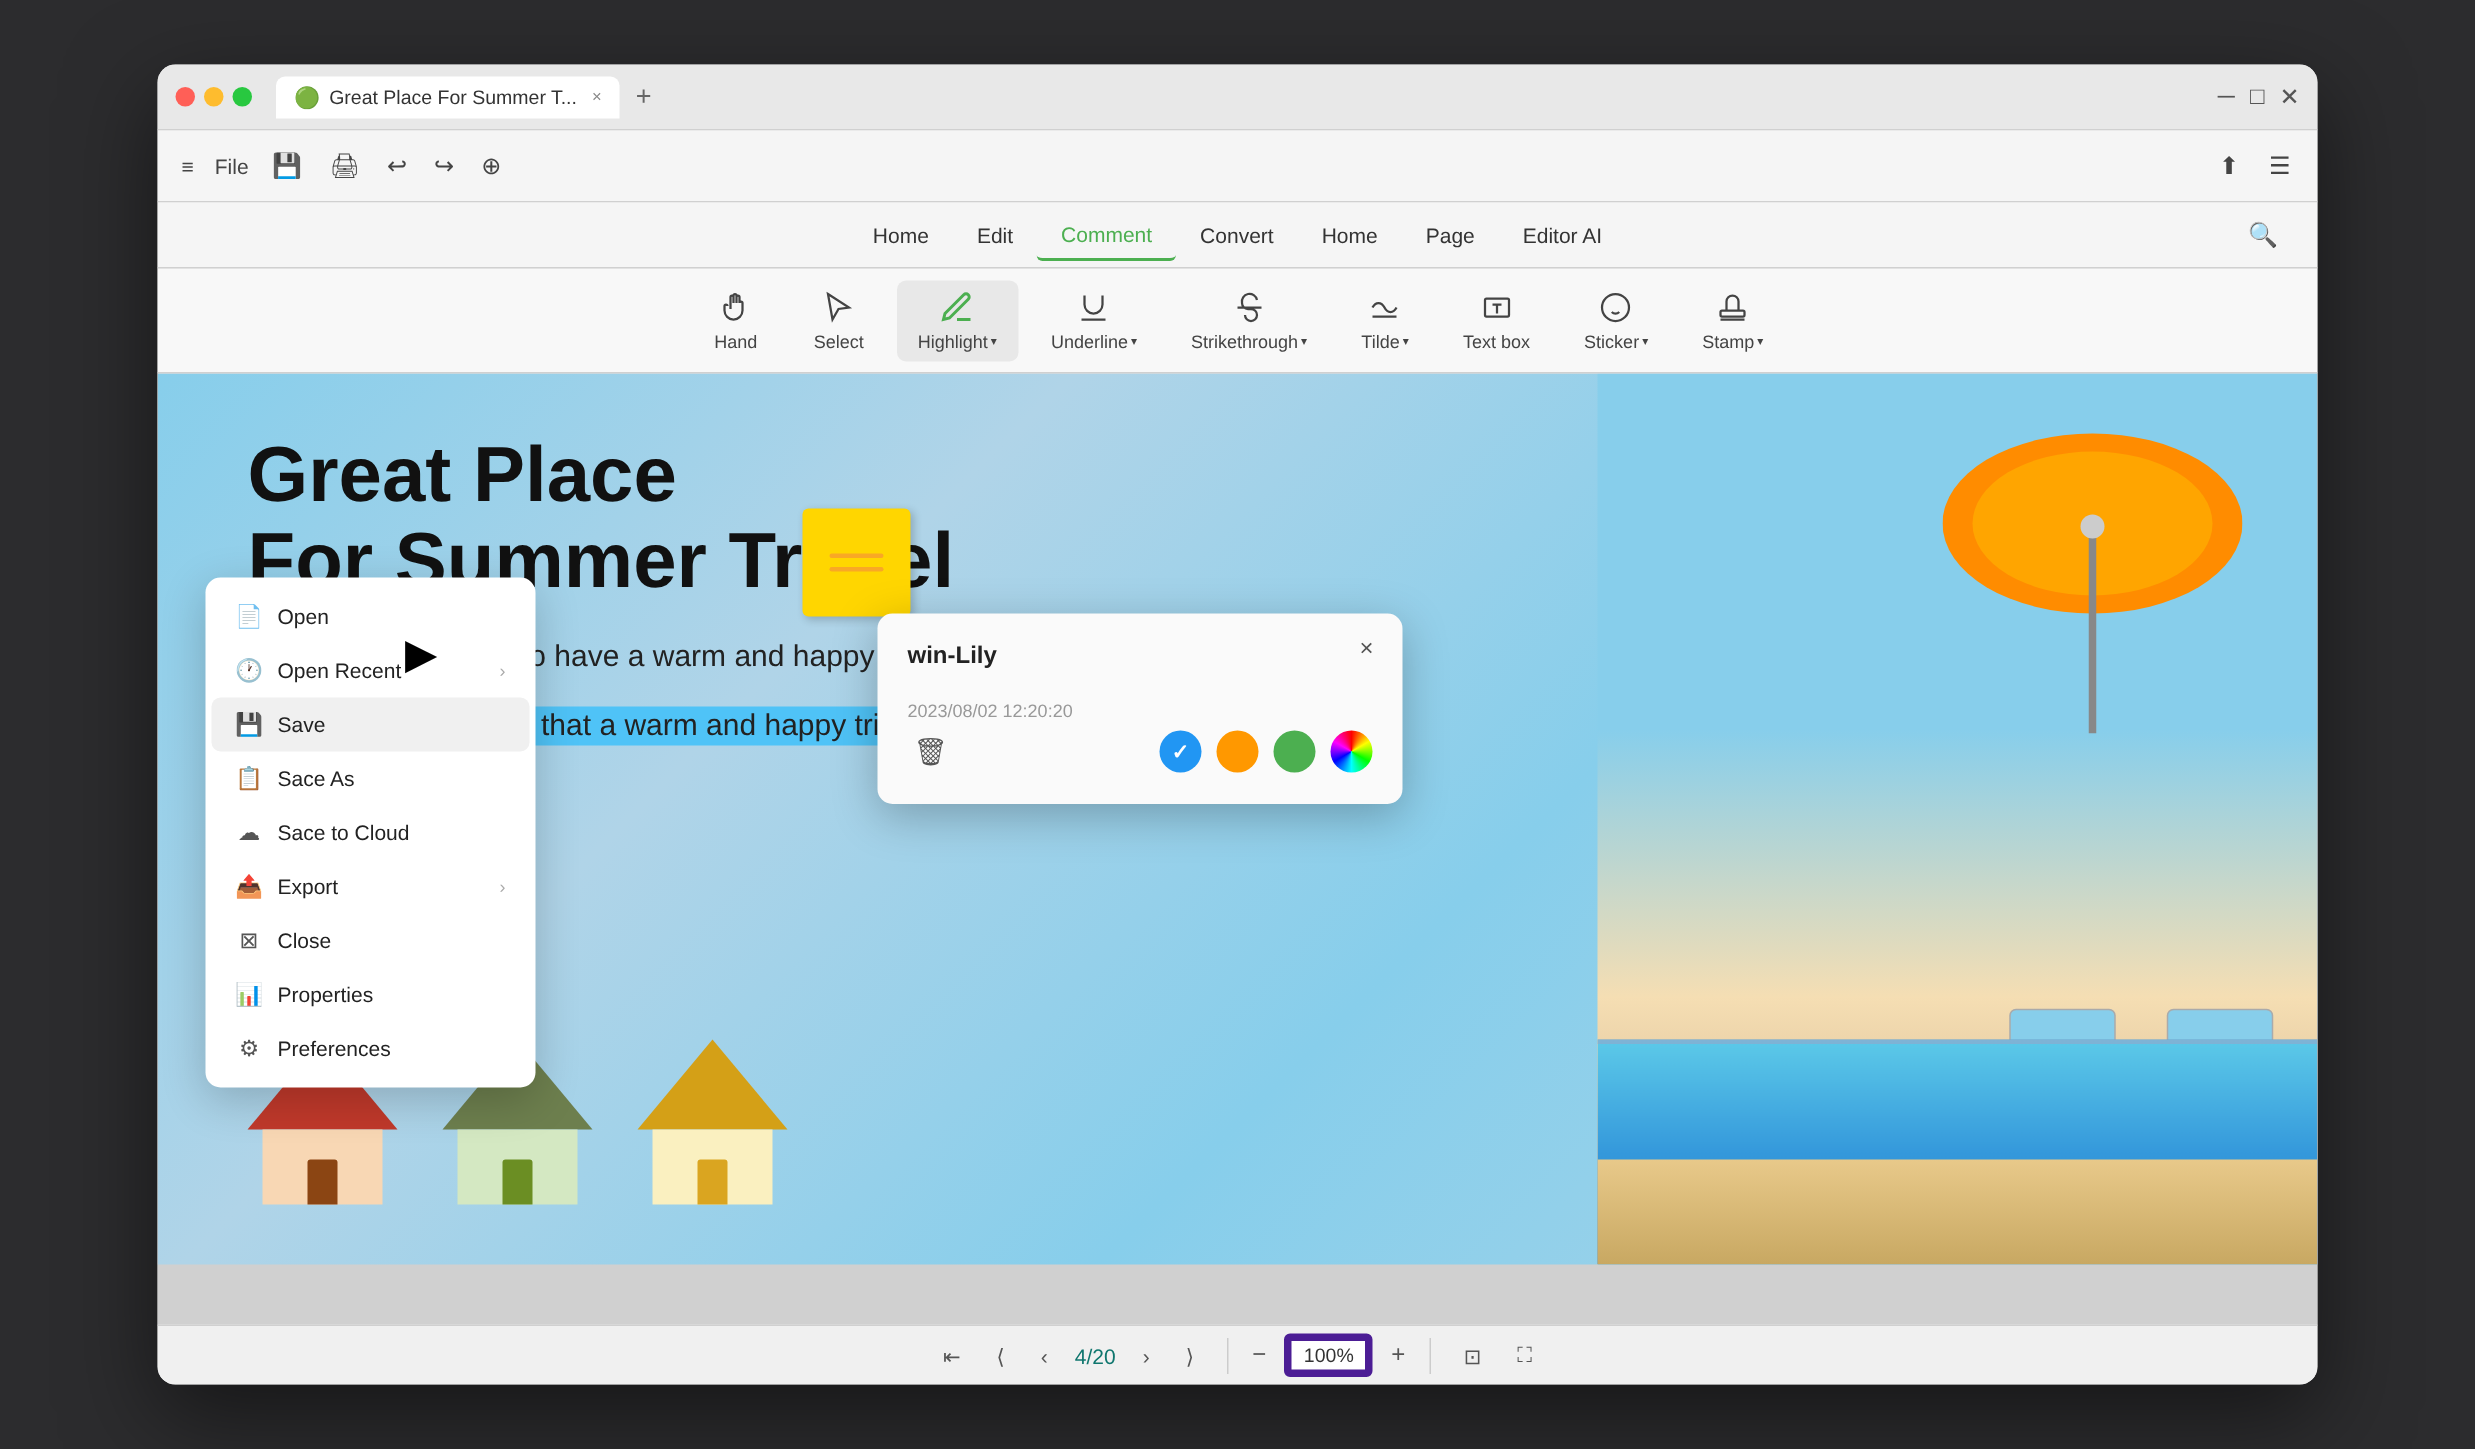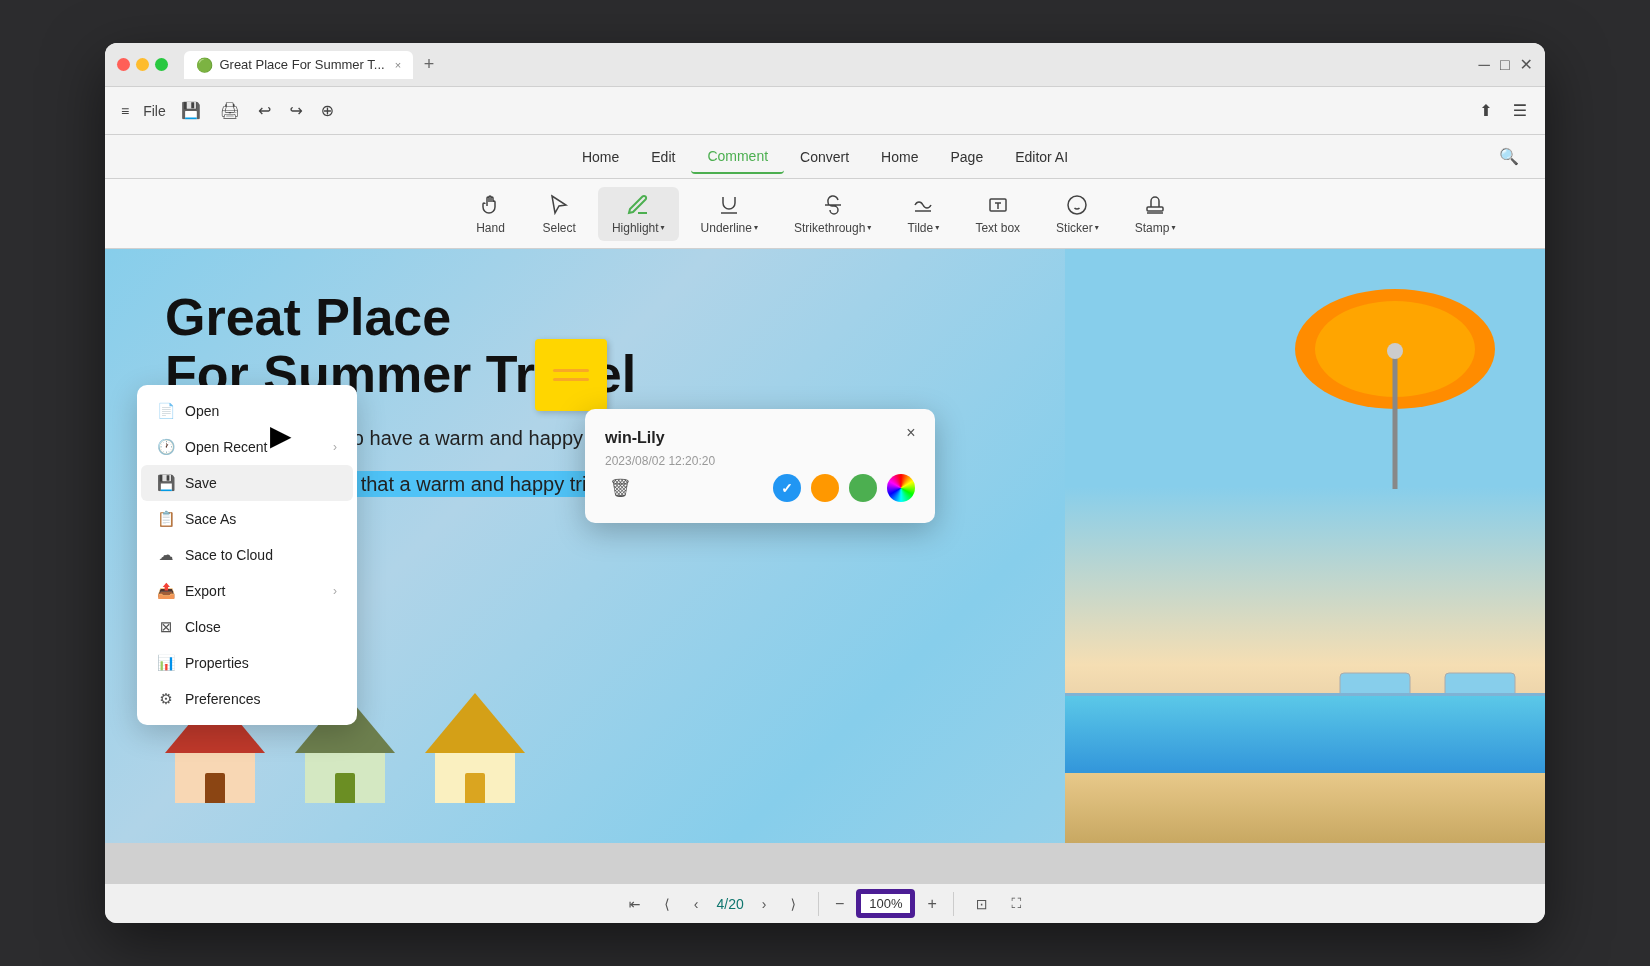--- a/index.html
+++ b/index.html
@@ -319,21 +319,21 @@
       color: #555;
       display: flex;
       align-items: center;
       justify-content: center;
       border-radius: 50%;
     }
     .comment-author {
       font-size: 16px;
       font-weight: 600;
       color: #222;
-      margin-bottom: 7px;
+      margin-bottom: 20px;
     }
     .comment-date {
       font-size: 12px;
       color: #999;
       margin-bottom: 5px;
     }
     .comment-body {
       font-size: 14px;
       color: #333;
       line-height: 1.6;

